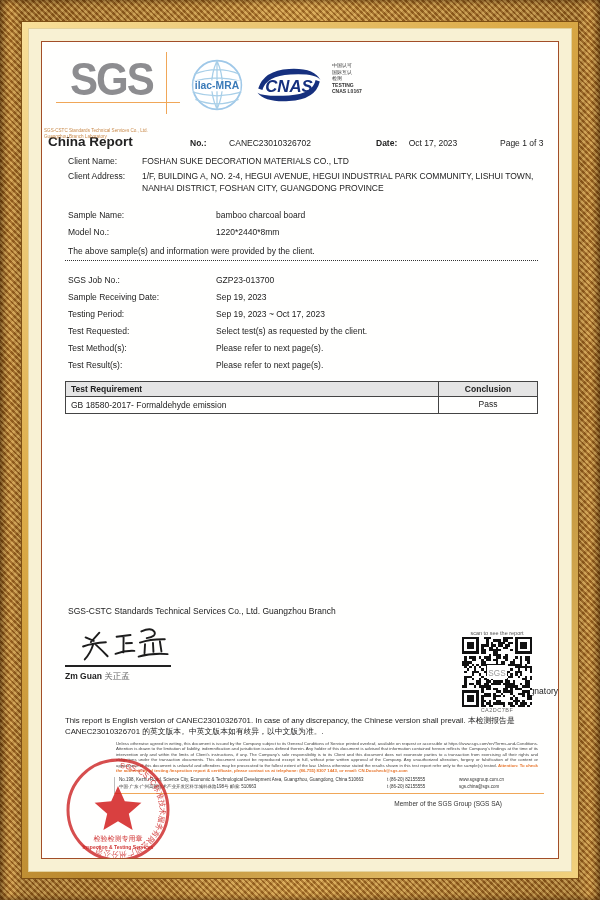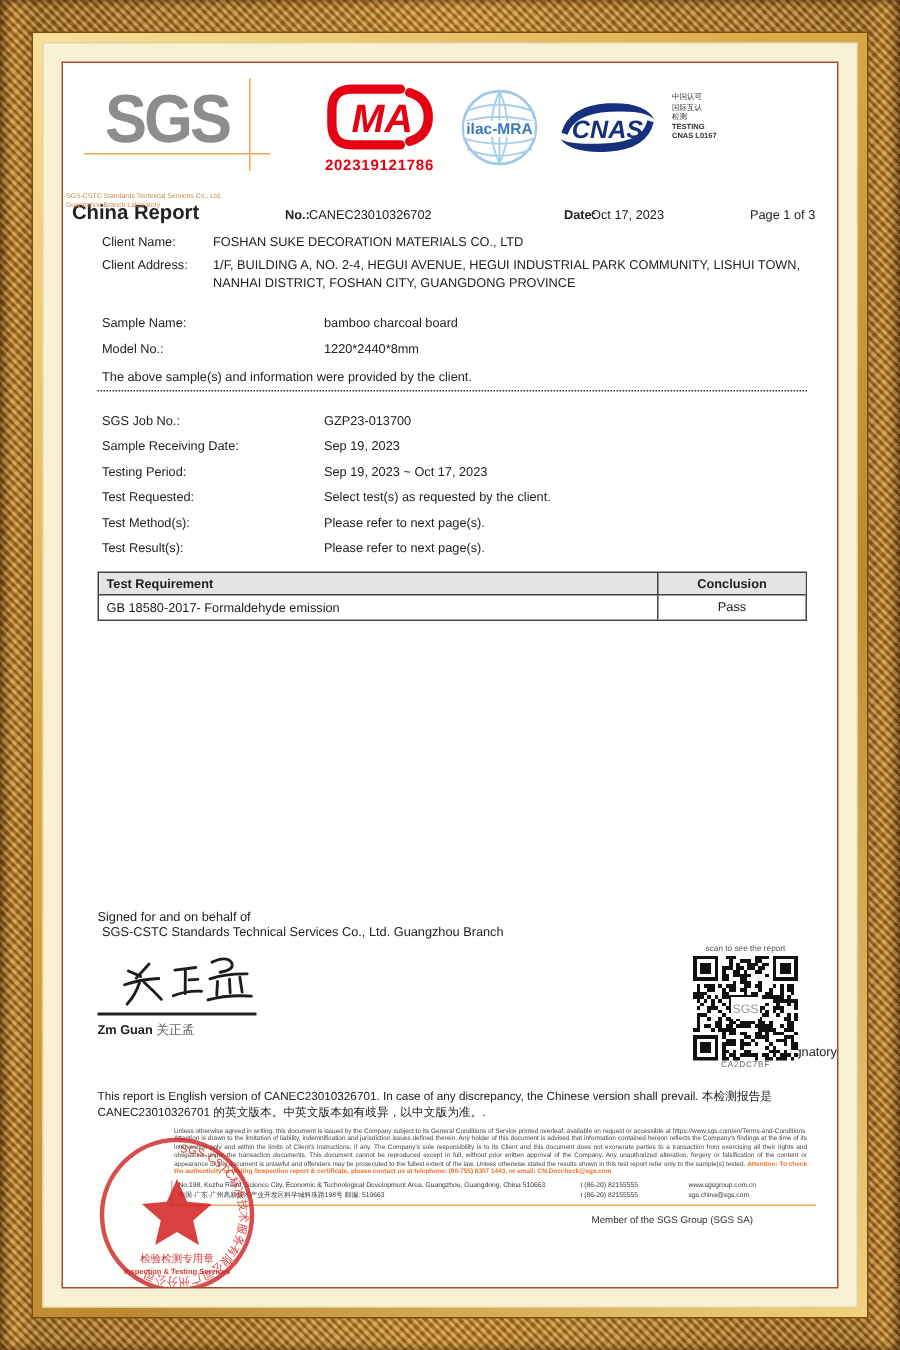--- a/index.html
+++ b/index.html
@@ -41,21 +41,21 @@
   .cma-num{ color:#e60012; font-size:10px; font-weight:bold; letter-spacing:.5px; margin-top:-2px; }
   .ilac-logo{ margin-left:12px; margin-top:4px;text-decoration:underline; }
   .cnas-logo{ margin-left:10px; margin-top:10px; }
   .accred{ margin-left:8px; margin-top:8px; font-size:5px; line-height:6.5px; color:#333; }
   .accred .b{ font-weight:bold; }
 
   
   .title-row{ display:flex; align-items:baseline; margin:8px 12px 0 6px; }
   .rpt-title{ font-size:13.5px; font-weight:bold; width:128px; }
   .no-label,.date-label{ font-weight:bold; font-size:8.5px;padding-left:14px; }
-  .no-value,.date-value,.page-no{ font-size:8.5px; }
+  .no-value,.date-value,.page-no{ font-size:8.5px;text-align:center; }
   .no-value{ margin-left:8px; width:128px; }
   .no-label{ width:22px; }
   .date-label{ margin-left:28px; width:26px; }
   .date-value{ margin-left:6px; width:78px; }
   .page-no{ margin-left:28px; }
 
   
   .sec{ margin-left:26px; margin-right:22px; font-size:8.5px; }
   .kv{ display:flex; line-height:12px; margin-top:3px; }
   .kv .k{ width:74px; flex:none; }
@@ -113,28 +113,20 @@
  <div class="frame-gold">
   <div class="frame-matte">
    <div class="paper">
 
      <div class="logos-row">
        <div class="sgs-logo">
          <div class="sgs-text">SGS</div>
          <div class="sgs-vline"></div>
          <div class="sgs-hline"></div>
        </div>
-       <div class="cma-logo">
-         <svg width="78" height="48" viewBox="0 0 100 62">
-           <path d="M68,7 H26 Q9,7 9,25 V37 Q9,55 26,55 H68" fill="none" stroke="#e60012" stroke-width="8" stroke-linecap="round"></path>
-           <path d="M76,10 Q92,15 92,31 Q92,47 76,52" fill="none" stroke="#e60012" stroke-width="8" stroke-linecap="round"></path>
-           <text x="26" y="44" font-size="34" font-weight="bold" font-style="italic" fill="#e60012" font-family="Liberation Sans, sans-serif">MA</text>
-         </svg>
-         <div class="cma-num">202319121786</div>
-       </div>
        <div class="ilac-logo">
          <svg width="54" height="54" viewBox="0 0 60 60">
            <circle cx="30" cy="30" r="27" fill="#fff" stroke="#9fc8e8" stroke-width="2"></circle>
            <path d="M5,18 Q30,8 55,18 M3,26 Q30,18 57,26 M3,38 Q30,46 57,38 M6,46 Q30,56 54,46 M30,3 Q18,30 30,57 M30,3 Q42,30 30,57 M30,3 L30,57" fill="none" stroke="#a8cfe8" stroke-width="1.4"></path>
            <rect x="4" y="25" width="52" height="12" fill="#fff"></rect>
            <text x="30" y="34.5" text-anchor="middle" font-size="11.5" font-weight="bold" fill="#3a7ab8" font-family="Liberation Sans, sans-serif">ilac-MRA</text>
          </svg>
        </div>
        <div class="cnas-logo">
          <svg width="70" height="42" viewBox="0 0 100 58">
@@ -217,21 +209,20 @@
          <div class="c1">Test Requirement</div>
          <div class="c2">Conclusion</div>
        </div>
        <div class="trow body">
          <div class="c1">GB 18580-2017- Formaldehyde emission</div>
          <div class="c2">Pass</div>
        </div>
      </div>
 
      <div class="sig-block">
-       <div>Signed for and on behalf of</div>
        <div class="sig-l2">SGS-CSTC Standards Technical Services Co., Ltd. Guangzhou Branch</div>
        <div class="sig-art">
          <svg width="104" height="36" viewBox="0 0 104 36">
            <g fill="none" stroke="#1c1c1c" stroke-width="1.9" stroke-linecap="round" transform="rotate(-3 52 18)">
              <path d="M7,9 L15,13 M21,5 L12,14 M4,18 Q14,15 27,15 M14,17 Q11,25 5,31 M17,17 Q23,23 28,29"></path>
              <path d="M38,10 L52,9 M45,10 L44,26 M36,27 Q45,24 55,25 M47,17 L53,17"></path>
              <path d="M63,6 Q73,2 76,7 Q78,12 68,13 M61,17 Q72,14 86,15 M66,19 L65,28 M74,18 L74,27 M81,17 L82,27 M59,31 Q72,28 88,30"></path>
            </g>
          </svg>
        </div>

